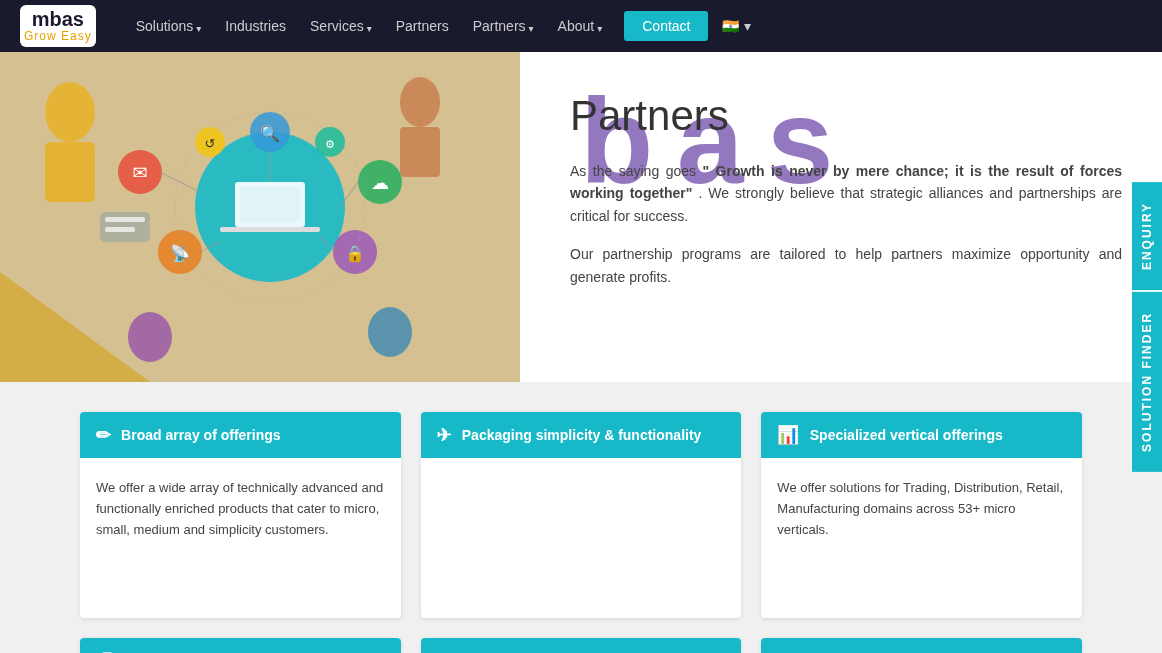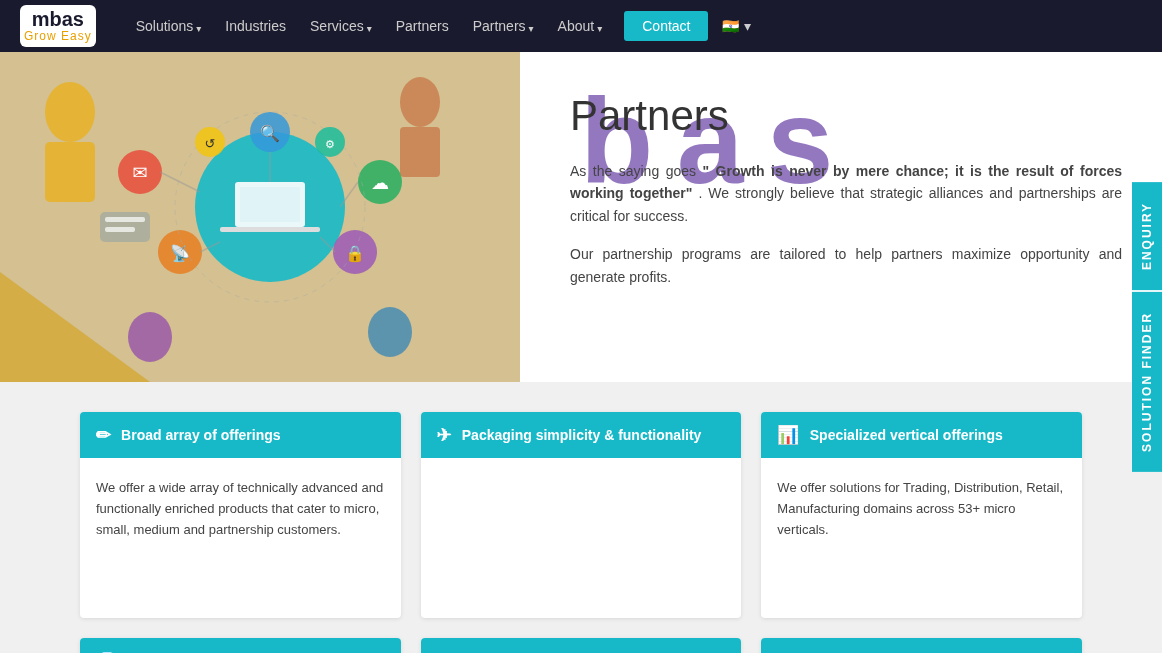--- a/index.html
+++ b/index.html
@@ -304,21 +304,21 @@
 </section>
 
 <section class="cards-section">
   <div class="cards-row">
 
     <div class="card">
       <div class="card-header">
         <span class="card-header-icon">✏</span>
         <span>Broad array of offerings</span>
       </div>
-      <div class="card-body">We offer a wide array of technically advanced and functionally enriched products that cater to micro, small, medium and partnership customers.</div>
+      <div class="card-body">We offer a wide array of technically advanced and functionally enriched products that cater to micro, small, medium and simplicity customers.</div>
     </div>
 
     <div class="card">
       <div class="card-header">
         <span class="card-header-icon">✈</span>
         <span>Packaging simplicity &amp; functionality</span>
       </div>
     </div>
 
     <div class="card">

